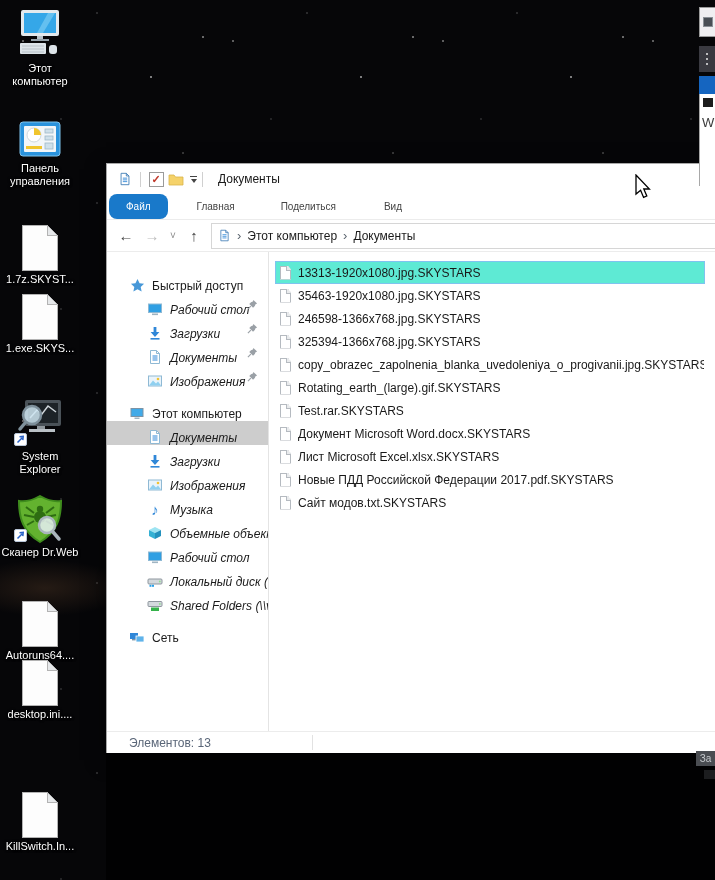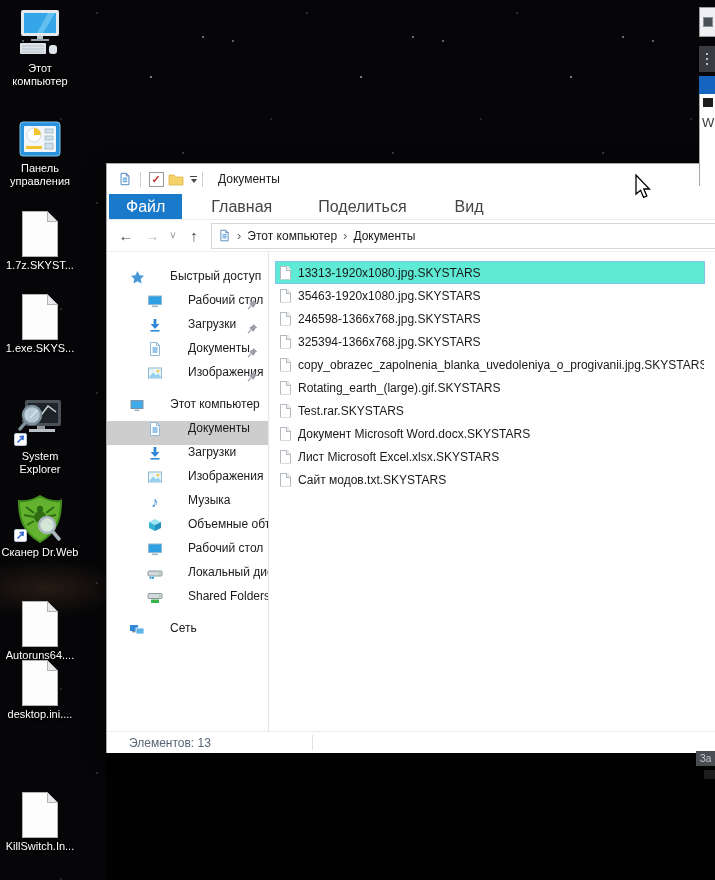--- a/index.html
+++ b/index.html
@@ -40,41 +40,41 @@
   .qat-btn{display:flex;align-items:center;justify-content:center;width:20px;height:20px;}
   .qat-sep{width:1px;height:15px;background:#d0d0d0;margin:0 5px;}
   .qat-caret{display:flex;flex-direction:column;align-items:center;margin-left:4px;}
   .qat-caret .bar{width:7px;height:1px;background:#444;margin-bottom:2px;}
   .qat-caret .tri{width:0;height:0;border-left:3.5px solid transparent;border-right:3.5px solid transparent;border-top:4px solid #444;}
   .win-title{font-size:12px;color:#1a1a1a;margin-left:10px;}
   .checkbox-ico{width:13px;height:13px;background:#fff;border:1px solid #9a9a9a;font-size:11px;
     line-height:12px;color:#c0392b;font-weight:bold;text-align:center;}
 
   .tabsrow{height:25px;display:flex;align-items:stretch;border-bottom:1px solid #ececec;flex:0 0 auto;}
-  .tab{display:flex;align-items:center;padding:0 15px;font-size:16px;color:#444;}
+  .tab{display:flex;align-items:center;padding:0 15px;font-size:10px;color:#444;border-radius:8px;}
   .tab.file{background:#1979ca;color:#fff;margin-left:2px;padding:0 17px;}
 
   .navrow{height:31px;display:flex;align-items:center;border-bottom:1px solid #ececec;flex:0 0 auto;padding-left:6px;}
   .navbtn{width:26px;text-align:center;font-size:15px;line-height:1;}
   .nav-back{color:#444;}
   .nav-fwd{color:#bcbcbc;}
   .nav-drop{width:16px;font-size:10px;color:#8a8a8a;}
   .nav-up{color:#444;}
   .addrbox{flex:1;height:24px;border:1px solid #d6d6d6;margin-left:4px;margin-right:-2px;
     display:flex;align-items:center;padding-left:6px;gap:5px;background:#fff;}
   .crumb{font-size:12px;color:#1a1a1a;white-space:nowrap;}
   .crumb-sep{font-size:13px;color:#5a646e;padding:0 1px;line-height:1;}
 
   .content{flex:1;display:flex;min-height:0;}
   .sidebar{width:161px;flex:0 0 161px;border-right:1px solid #e4e4e4;padding-top:17px;
     overflow:hidden;position:relative;}
-  .srow{height:24px;display:flex;align-items:flex-start;font-size:12px;color:#1a1a1a;
-    white-space:nowrap;position:relative;gap:18px;}
+  .srow{height:24px;display:flex;align-items:flex-end;font-size:12px;color:#1a1a1a;
+    white-space:nowrap;position:relative;}
   .srow.root{padding-left:22px;}
-  .srow.child{padding-left:40px;}
+  .srow.child{padding-left:40px;font-style:italic;}
   .srow.sel{background:#cdcdcd;}
   .srow .sicon{width:16px;height:16px;margin-right:7px;flex:0 0 16px;display:flex;
     align-items:center;justify-content:center;}
   .srow .pin{position:absolute;right:10px;top:6px;}
   .sgap{height:8px;}
   .music-glyph{font-size:15px;color:#2f87d8;line-height:1;}
 
   .filearea{flex:1;padding:9px 14px 0 6px;min-width:0;}
   .frow{height:21px;display:flex;align-items:center;padding:0 4px;font-size:12px;color:#191919;
     border:1px solid transparent;white-space:nowrap;overflow:hidden;}
@@ -135,21 +135,21 @@
       <path d="M16 8 A7 7 0 0 1 23 15 L16 15 Z" fill="#f0c52e"></path>
       <rect x="27" y="9" width="8" height="4" fill="#cfe0ea" stroke="#9fb8c8" stroke-width="0.8"></rect>
       <rect x="27" y="16" width="8" height="4" fill="#cfe0ea" stroke="#9fb8c8" stroke-width="0.8"></rect>
       <rect x="27" y="23" width="8" height="6" fill="#cfe0ea" stroke="#9fb8c8" stroke-width="0.8"></rect>
       <rect x="8" y="26" width="16" height="3" fill="#f0c52e"></rect>
     </svg>
   </div>
   <div class="lbl">Панель управления</div>
 </div>
 
-<div class="dicon" style="top:205px">
+<div class="dicon" style="top:219px">
   <div class="ico">
       <div class="doc-large"></div>
     </div>
   <div class="lbl">1.7z.SKYST...</div>
 </div>
 
 <div class="dicon" style="top:288px">
   <div class="ico">
       <div class="doc-large"></div>
     </div>
@@ -475,20 +475,24 @@
       <div class="frow">
           <span class="docicon"></span>
           <span>Документ Microsoft Word.docx.SKYSTARS</span>
         </div>
       <div class="frow">
           <span class="docicon"></span>
           <span>Лист Microsoft Excel.xlsx.SKYSTARS</span>
         </div>
       <div class="frow">
           <span class="docicon"></span>
+          <span>Новые ПДД Российской Федерации 2017.pdf.SKYSTARS</span>
+        </div>
+      <div class="frow">
+          <span class="docicon"></span>
           <span>Сайт модов.txt.SKYSTARS</span>
         </div>
     </div>
   </div>
 
   <div class="statusbar">
     <span>Элементов: 13</span>
     <span class="status-div"></span>
   </div>
 </div>

